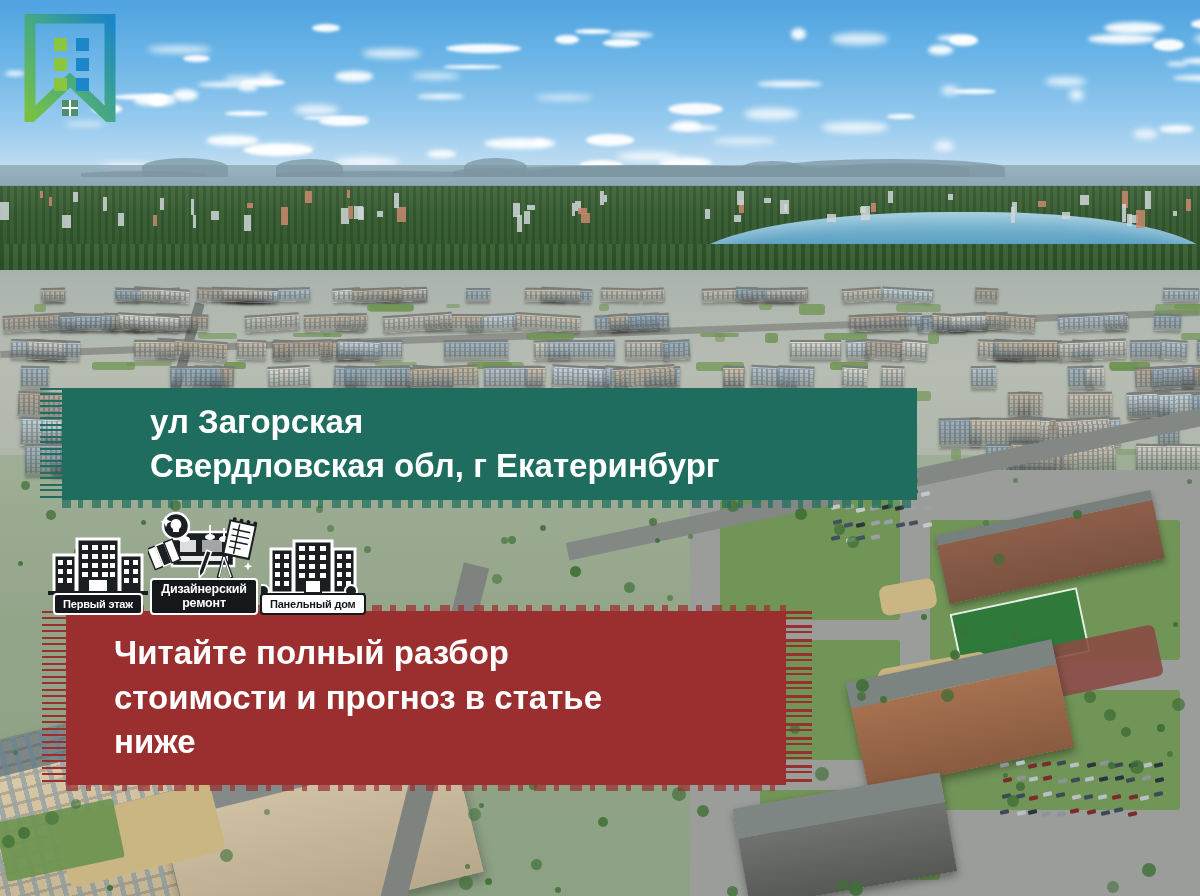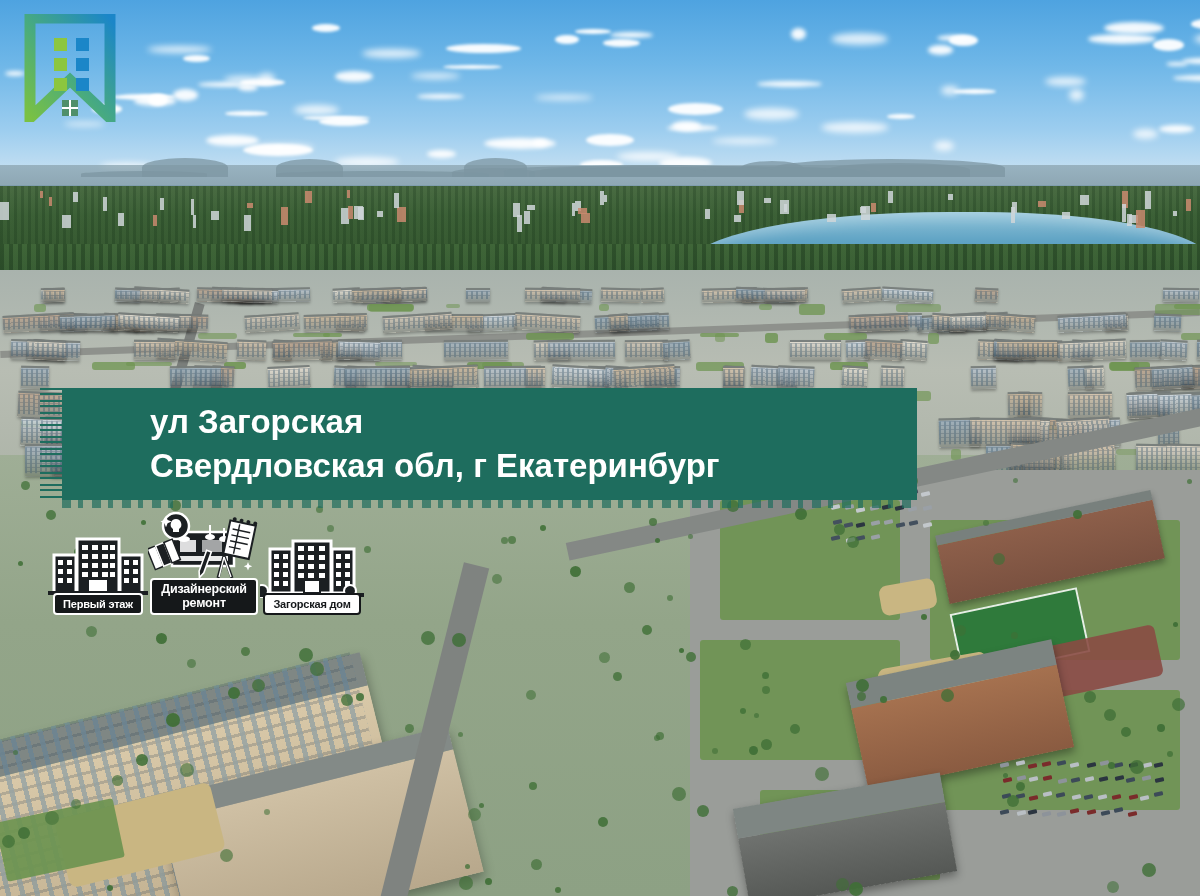--- a/index.html
+++ b/index.html
@@ -1279,19 +1279,28 @@
           <rect x="76" y="48" width="5" height="5"></rect>
             <rect x="85" y="48" width="5" height="5"></rect>
         </g>
         <rect x="44" y="47" width="16" height="13" fill="#ffffff" stroke="#1b1f22" stroke-width="2"></rect>
         <g fill="#1b1f22" stroke="#ffffff" stroke-width="2">
           <path d="M8 58 a6 6 0 1 1 0 -0.1z"></path>
             <path d="M96 58 a6 6 0 1 1 0 -0.1z"></path>
         </g>
         <rect x="0" y="60" width="104" height="4" fill="#1b1f22"></rect>
       </svg>
-      <div class="feature-label light">Загорская дом</div>
+      <div class="feature-label light">Панельный дом</div>
     </div>
 
   </div>
 
+  <div class="banner" id="banner-cta">
+    <span class="fringe t"></span>
+    <span class="fringe bt"></span>
+    <span class="fringe l"></span>
+    <span class="fringe r"></span>
+    <span class="txt">Читайте полный разбор</span>
+    <span class="txt">стоимости и прогноз в статье</span>
+    <span class="txt">ниже</span>
+  </div>
 
 </div>
 
 </body></html>

